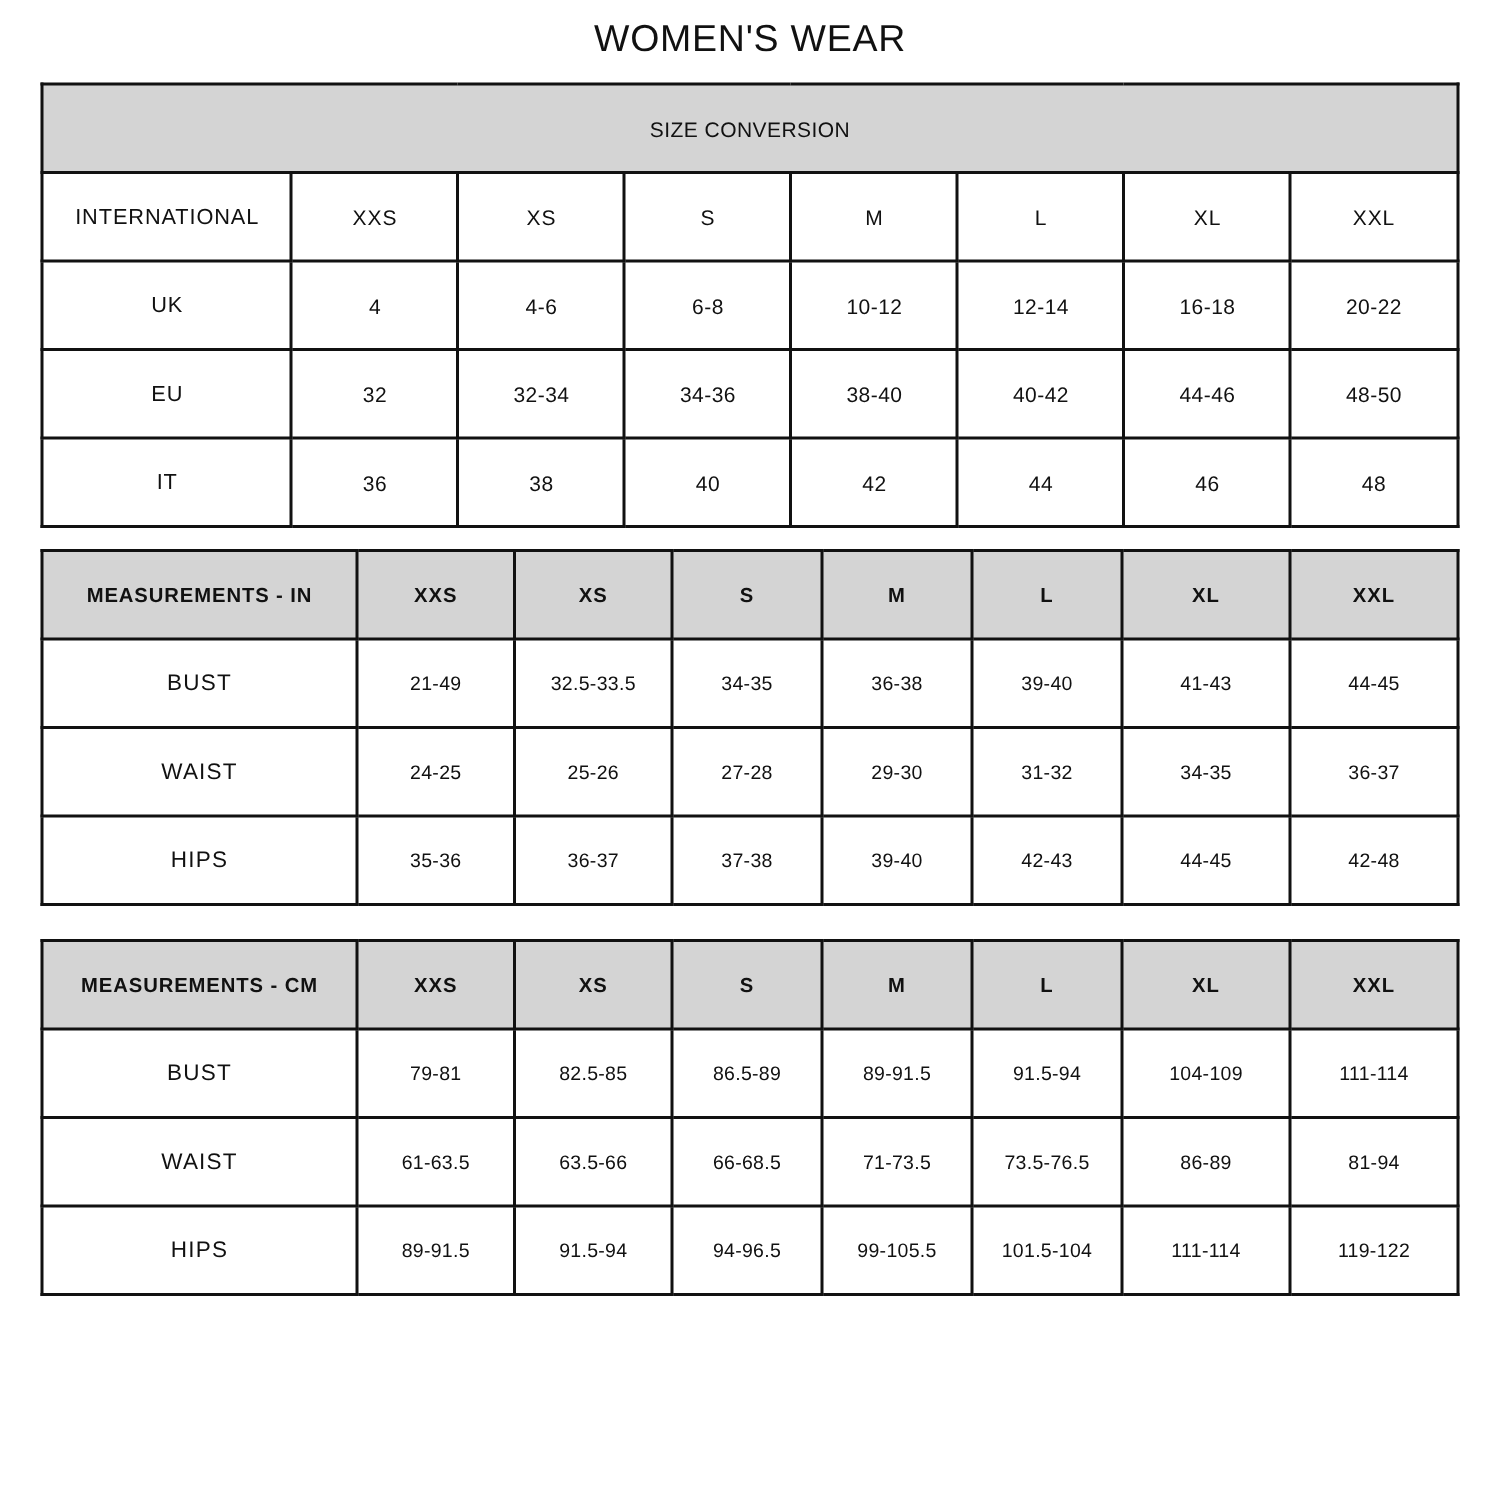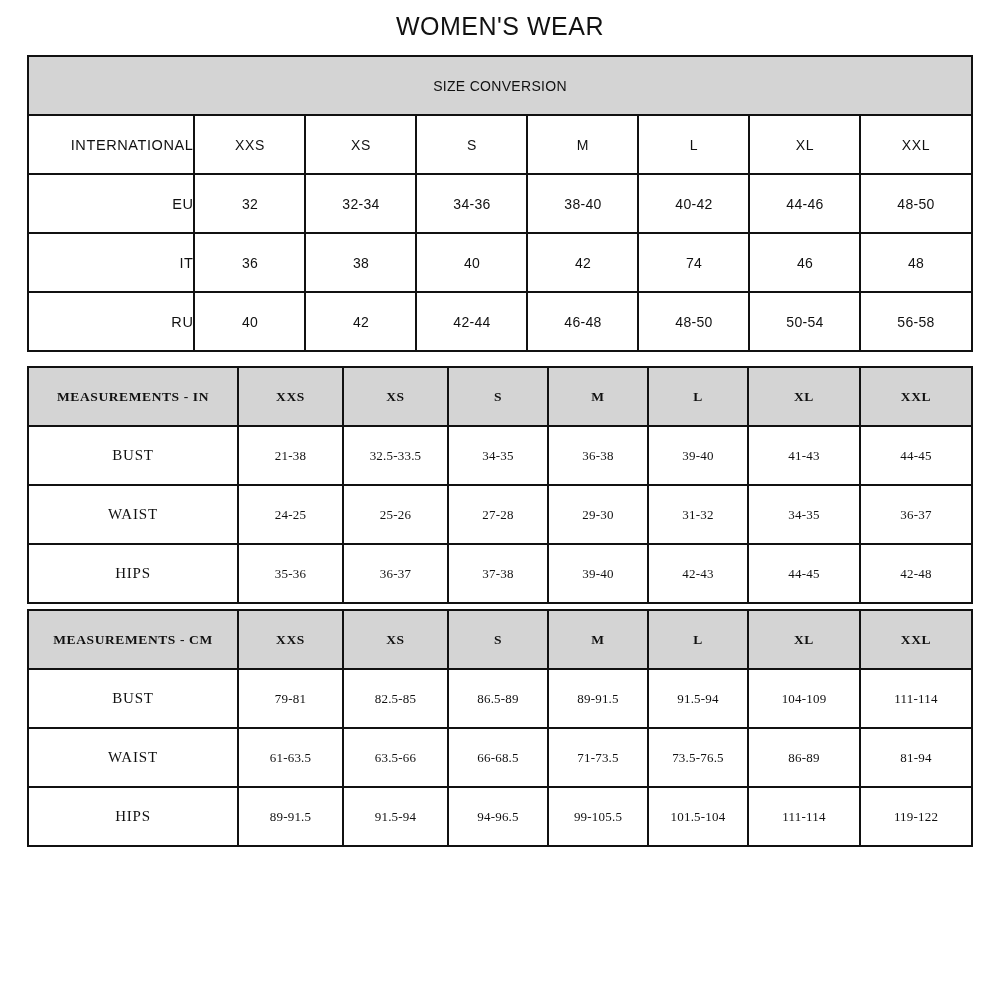--- a/index.html
+++ b/index.html
@@ -33,22 +33,21 @@
     border-collapse: collapse;
     table-layout: fixed;
     width: 944px;
     margin: 0 auto;
     background: #ffffff;
   }
   table.conversion {
     margin-bottom: 14px;
   }
   table.meas {
-    margin-bottom: 5px;
-    font-family: Liberation Serif, serif;
+    margin-bottom: 22px;
   }
   td, th {
     border: 2px solid #111111;
     text-align: center;
     vertical-align: middle;
     font-weight: 400;
     color: #111111;
     padding: 0;
   }
   .banner {
@@ -58,21 +57,20 @@
     letter-spacing: 0.8px;
     height: 52px;
   }
   .conversion td {
     height: 57px;
     font-size: 14px;
     letter-spacing: 0.3px;
   }
   .conversion td.rowlabel {
     letter-spacing: 0.6px;
-    text-align: right;
   }
   .conversion tr.head td {
     letter-spacing: 0.6px;
   }
   .meas td {
     height: 57px;
     font-size: 13px;
     letter-spacing: 0.2px;
   }
   .meas tr.head td {
@@ -120,48 +118,48 @@
         <td class="rowlabel">INTERNATIONAL</td>
         <td>XXS</td>
         <td>XS</td>
         <td>S</td>
         <td>M</td>
         <td>L</td>
         <td>XL</td>
         <td>XXL</td>
       </tr>
       <tr>
+        <td class="rowlabel">UK</td>
+        <td>4</td>
+        <td>4-6</td>
+        <td>6-8</td>
+        <td>10-12</td>
+        <td>12-14</td>
+        <td>16-18</td>
+        <td>20-22</td>
+      </tr>
+      <tr>
         <td class="rowlabel">EU</td>
         <td>32</td>
         <td>32-34</td>
         <td>34-36</td>
         <td>38-40</td>
         <td>40-42</td>
         <td>44-46</td>
         <td>48-50</td>
       </tr>
       <tr>
         <td class="rowlabel">IT</td>
         <td>36</td>
         <td>38</td>
         <td>40</td>
         <td>42</td>
-        <td>74</td>
+        <td>44</td>
         <td>46</td>
         <td>48</td>
-      </tr>
-      <tr>
-        <td class="rowlabel">RU</td>
-        <td>40</td>
-        <td>42</td>
-        <td>42-44</td>
-        <td>46-48</td>
-        <td>48-50</td>
-        <td>50-54</td>
-        <td>56-58</td>
       </tr>
     </tbody>
   </table>
 
   <table class="meas">
     <colgroup>
       <col style="width:210px">
       <col style="width:105px">
       <col style="width:105px">
       <col style="width:100px">
@@ -176,21 +174,21 @@
         <td>XXS</td>
         <td>XS</td>
         <td>S</td>
         <td>M</td>
         <td>L</td>
         <td>XL</td>
         <td>XXL</td>
       </tr>
       <tr>
         <td class="rowlabel">BUST</td>
-        <td>21-38</td>
+        <td>21-49</td>
         <td>32.5-33.5</td>
         <td>34-35</td>
         <td>36-38</td>
         <td>39-40</td>
         <td>41-43</td>
         <td>44-45</td>
       </tr>
       <tr>
         <td class="rowlabel">WAIST</td>
         <td>24-25</td>

